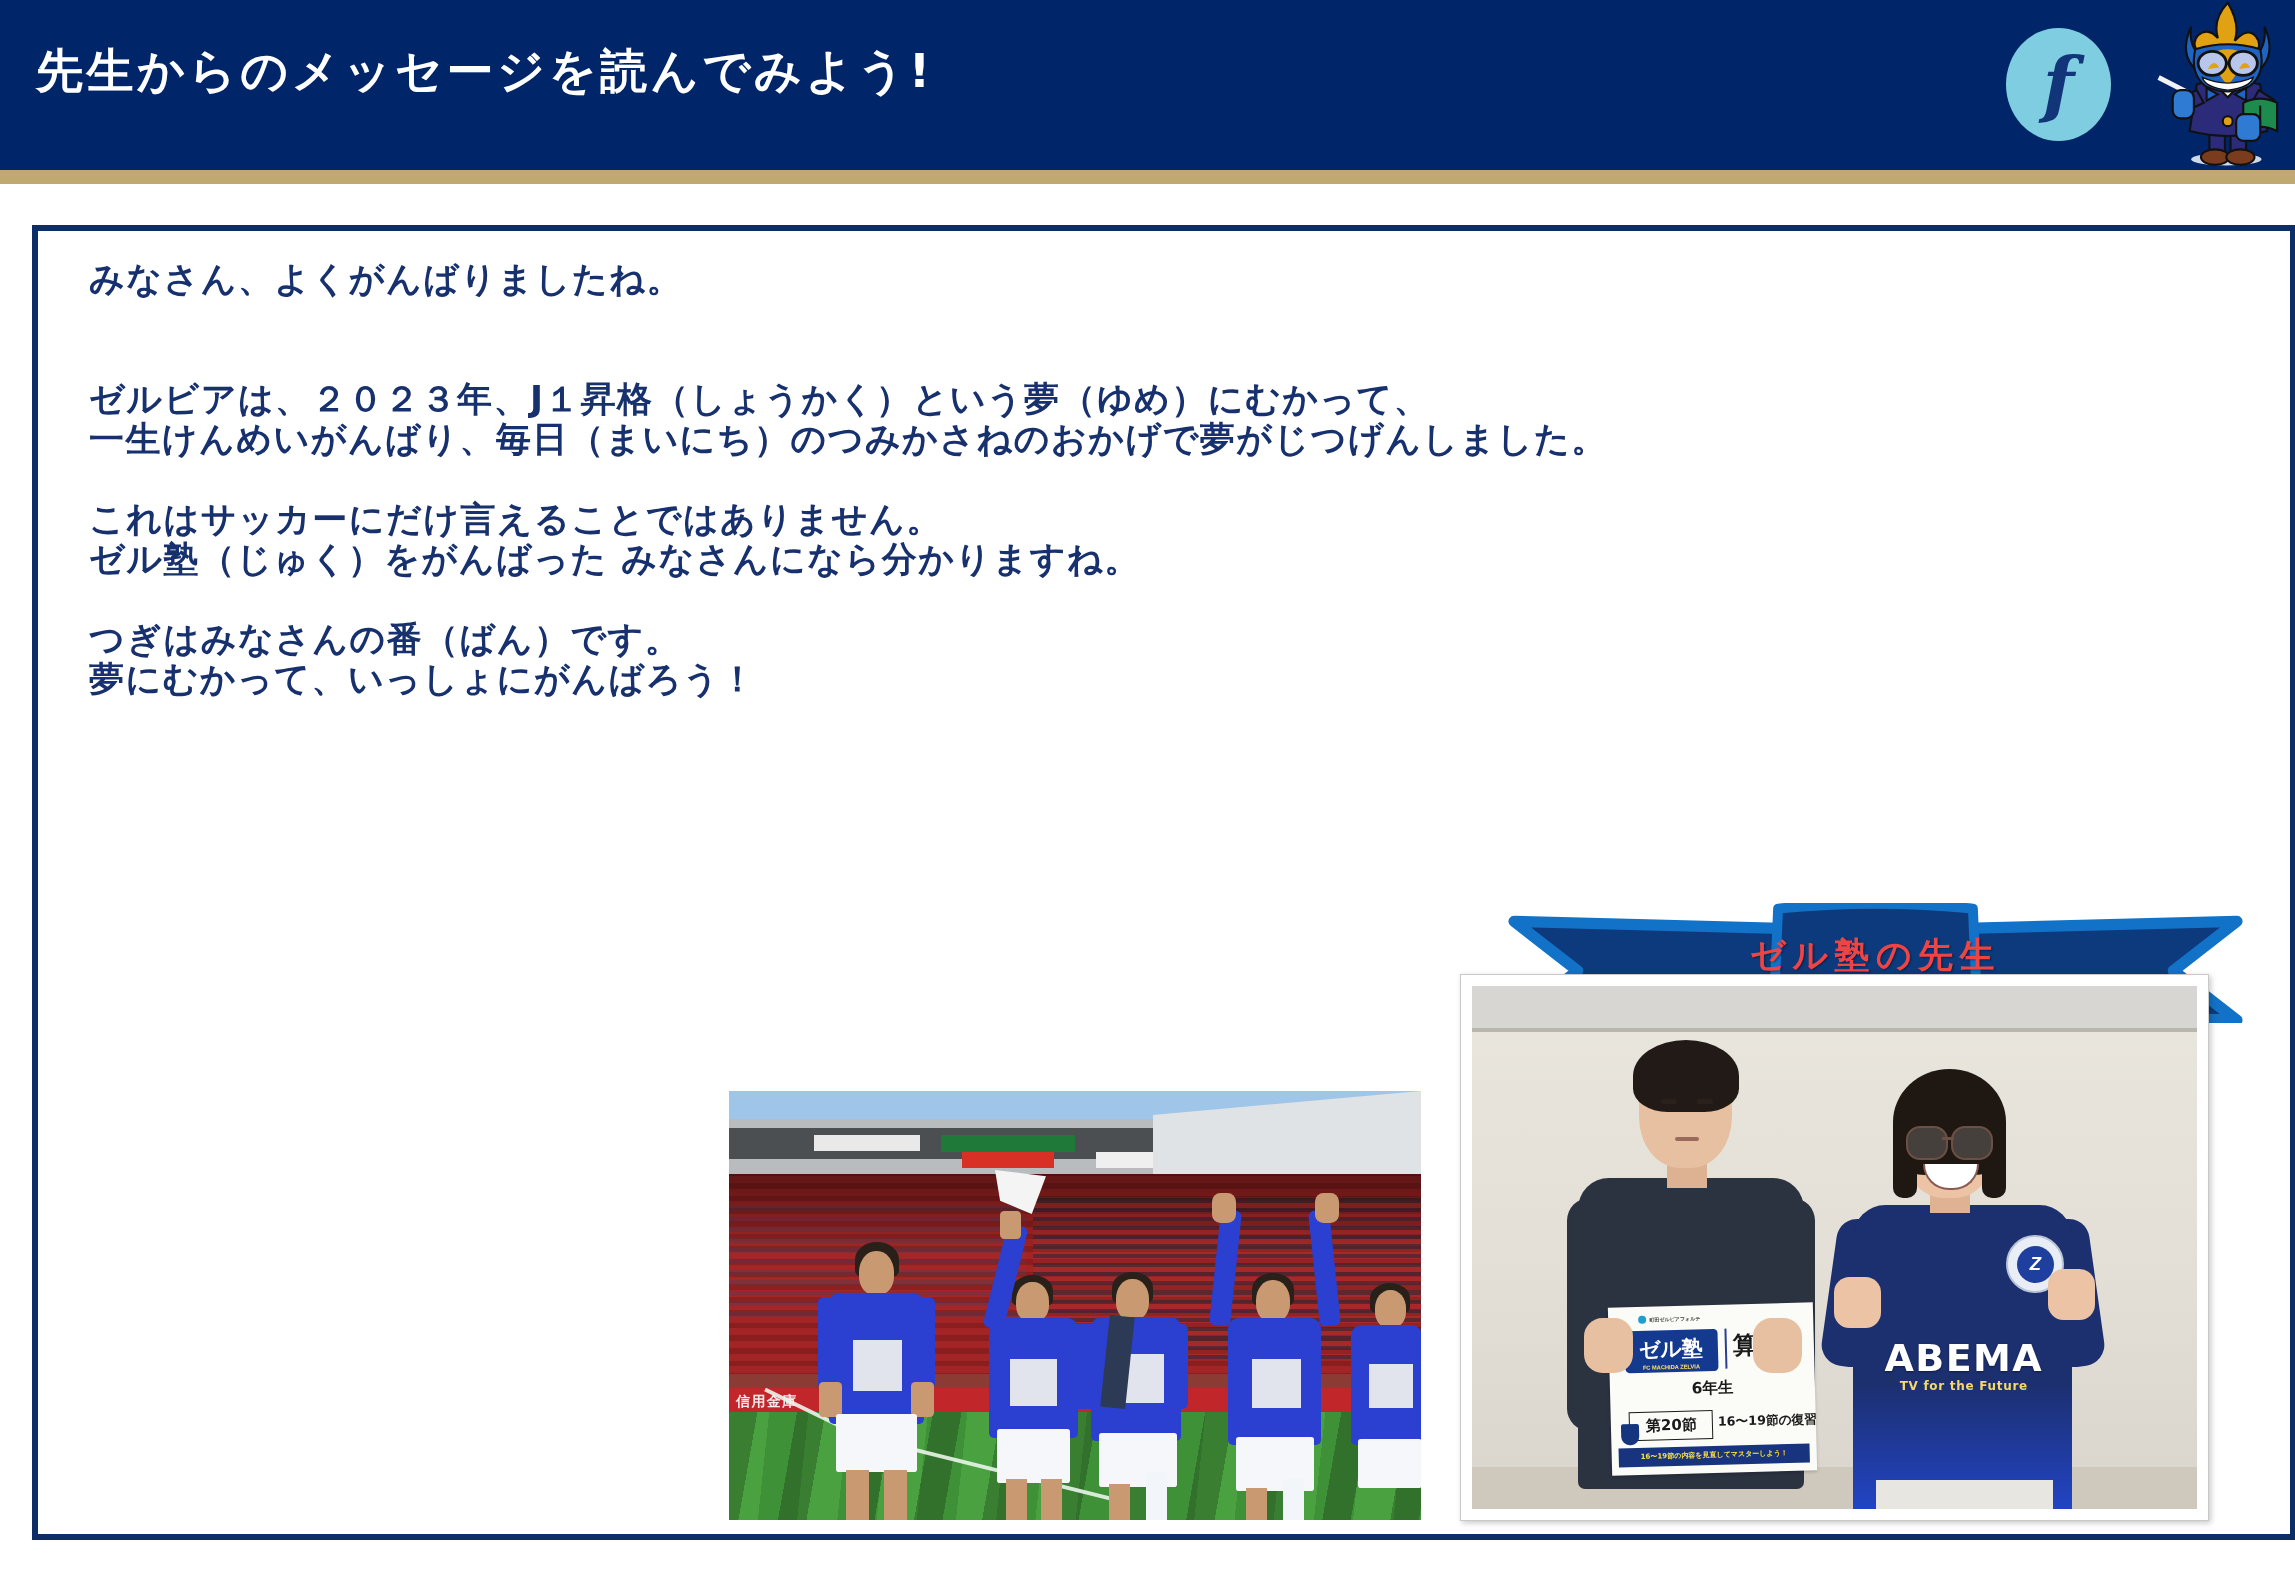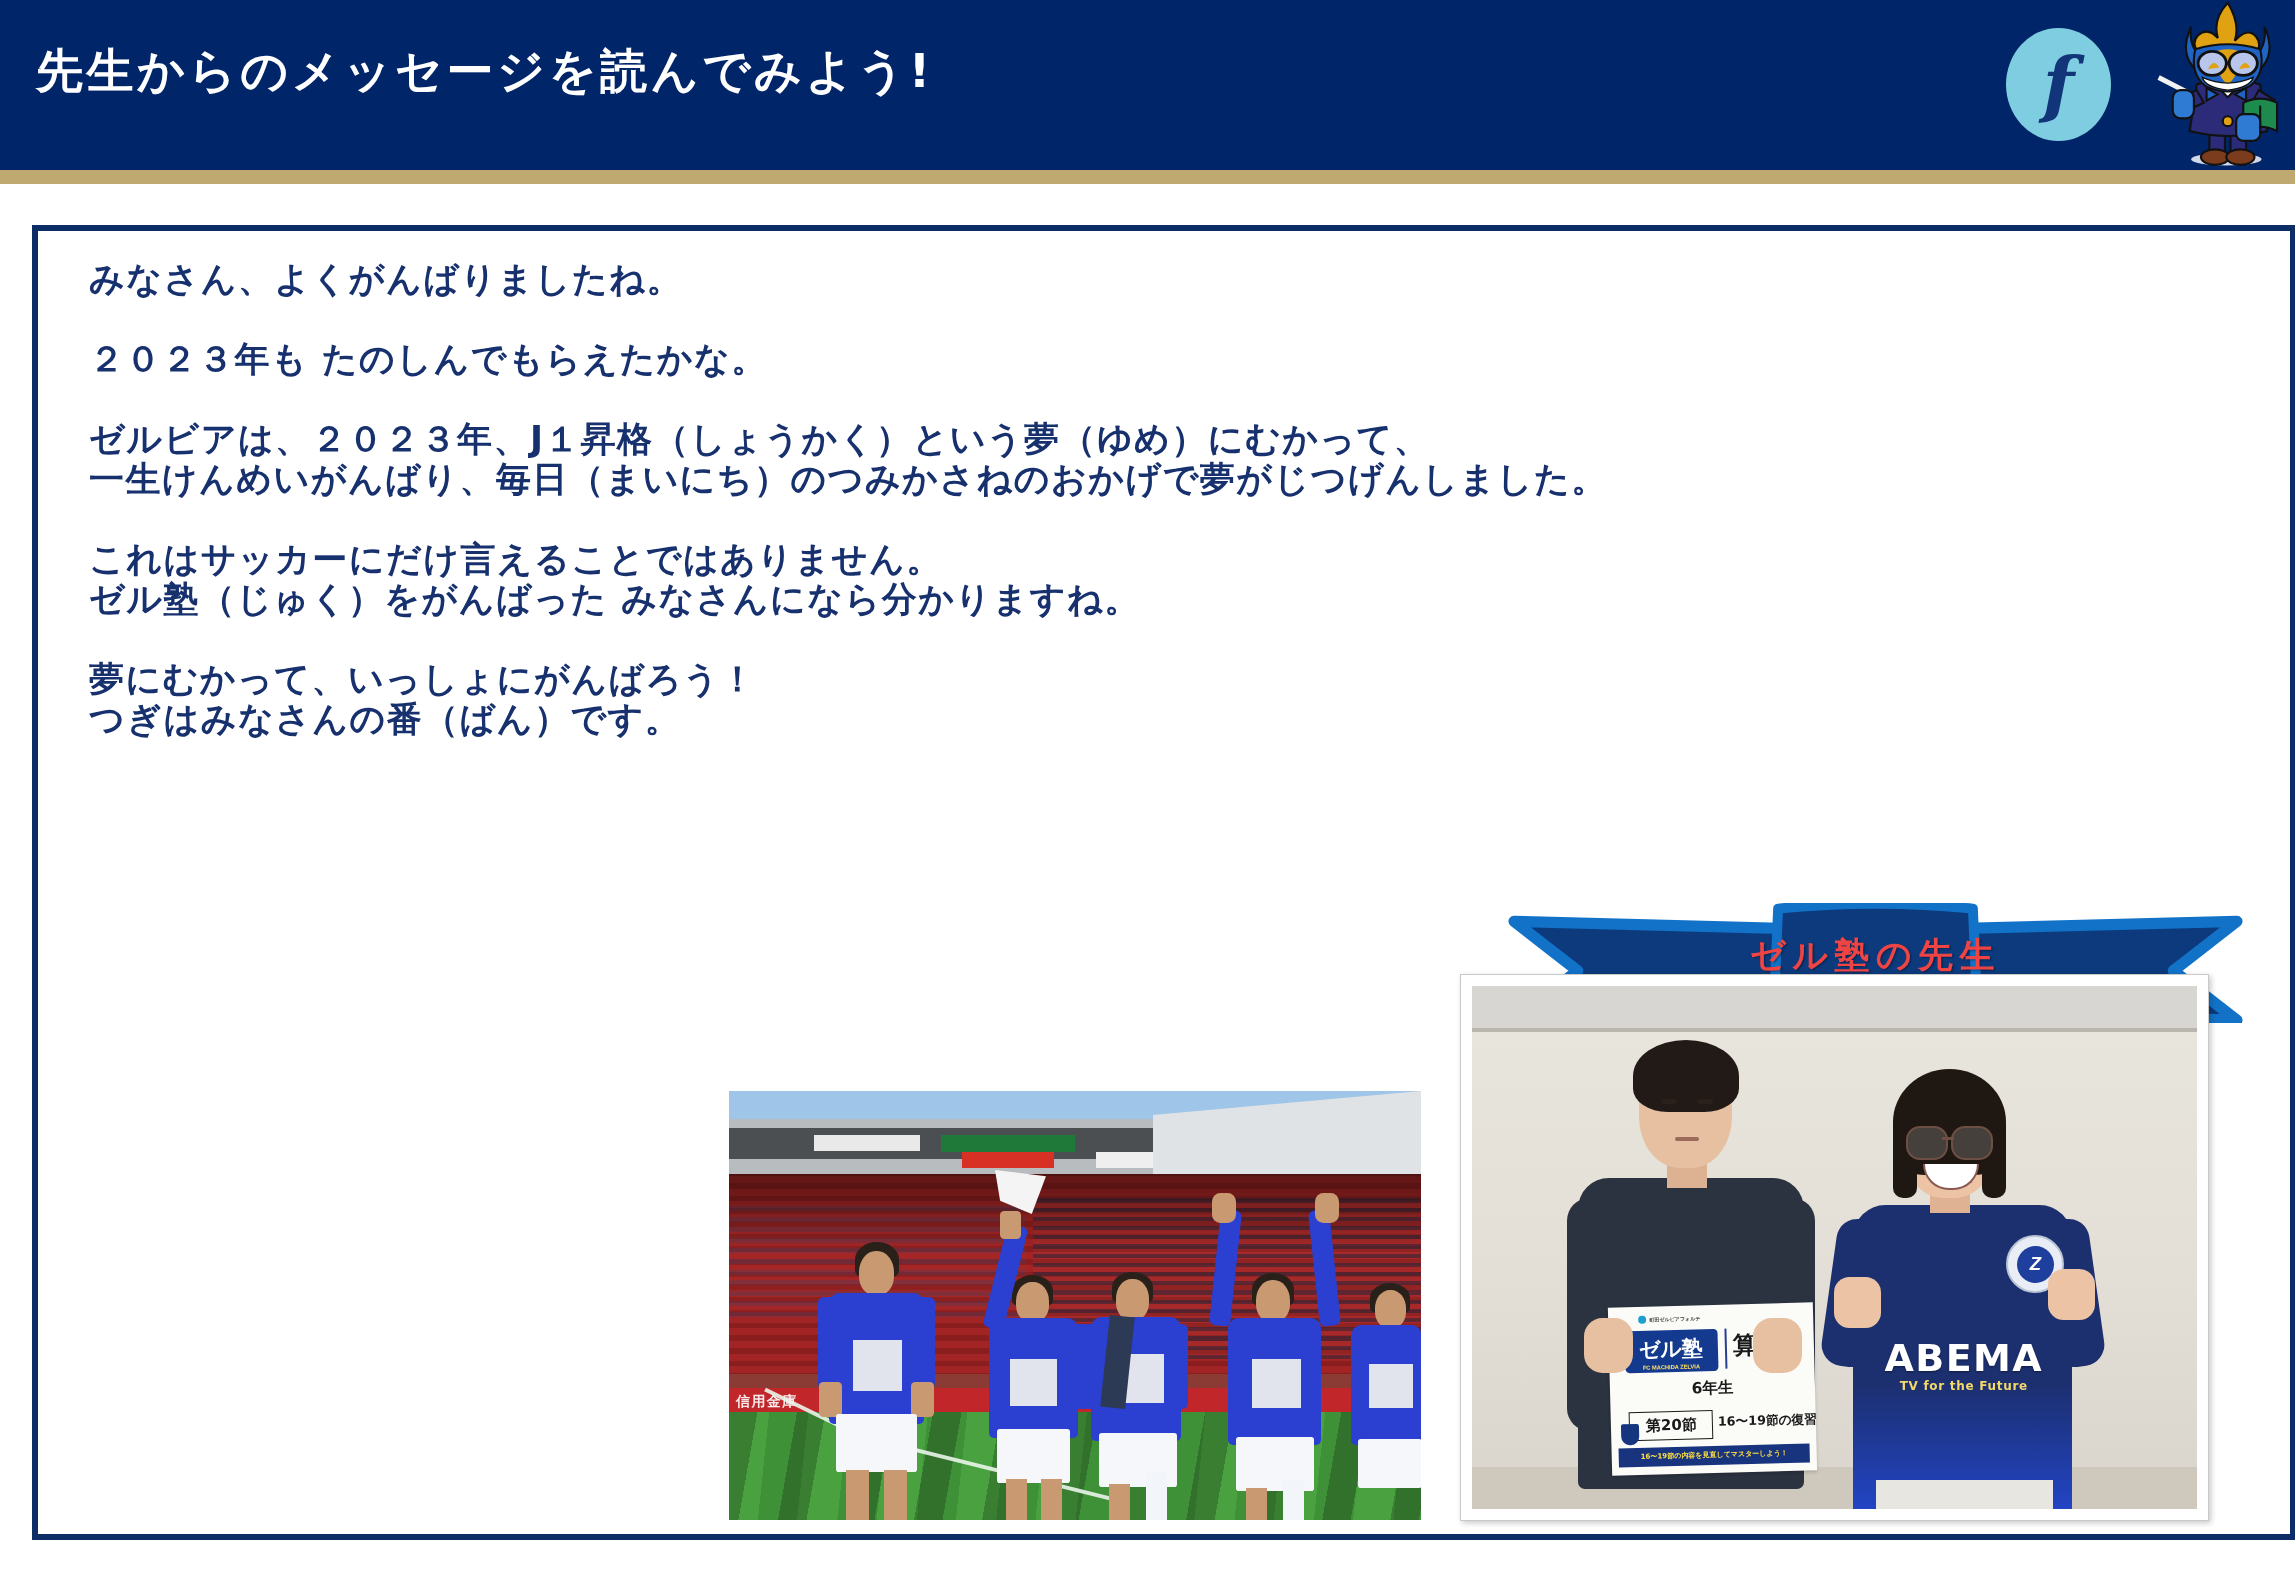--- a/index.html
+++ b/index.html
@@ -297,30 +297,29 @@
     </svg>
   </div>
 </div>
 <div class="gold-bar"></div>
 
 <div class="content-box">
 
   <div class="message">
     <div class="msg-line">みなさん、よくがんばりましたね。</div>
     <div class="msg-gap"></div>
-    <div class="msg-line">２０２３年も たのしんでもらえたかな。</div>
     <div class="msg-gap"></div>
     <div class="msg-line">ゼルビアは、２０２３年、J１昇格（しょうかく）という夢（ゆめ）にむかって、</div>
     <div class="msg-line">一生けんめいがんばり、毎日（まいにち）のつみかさねのおかげで夢がじつげんしました。</div>
     <div class="msg-gap"></div>
     <div class="msg-line">これはサッカーにだけ言えることではありません。</div>
     <div class="msg-line">ゼル塾（じゅく）をがんばった みなさんになら分かりますね。</div>
     <div class="msg-gap"></div>
+    <div class="msg-line">つぎはみなさんの番（ばん）です。</div>
     <div class="msg-line">夢にむかって、いっしょにがんばろう！</div>
-    <div class="msg-line">つぎはみなさんの番（ばん）です。</div>
   </div>
 
   <div class="soccer-photo">
     <div class="sc-sky"></div>
     <div class="sc-upper"></div>
     <div class="sc-upper2"></div>
     <div class="sc-ad1"></div>
     <div class="sc-ad2"></div>
     <div class="sc-ad3"></div>
     <div class="sc-ad4"></div>

